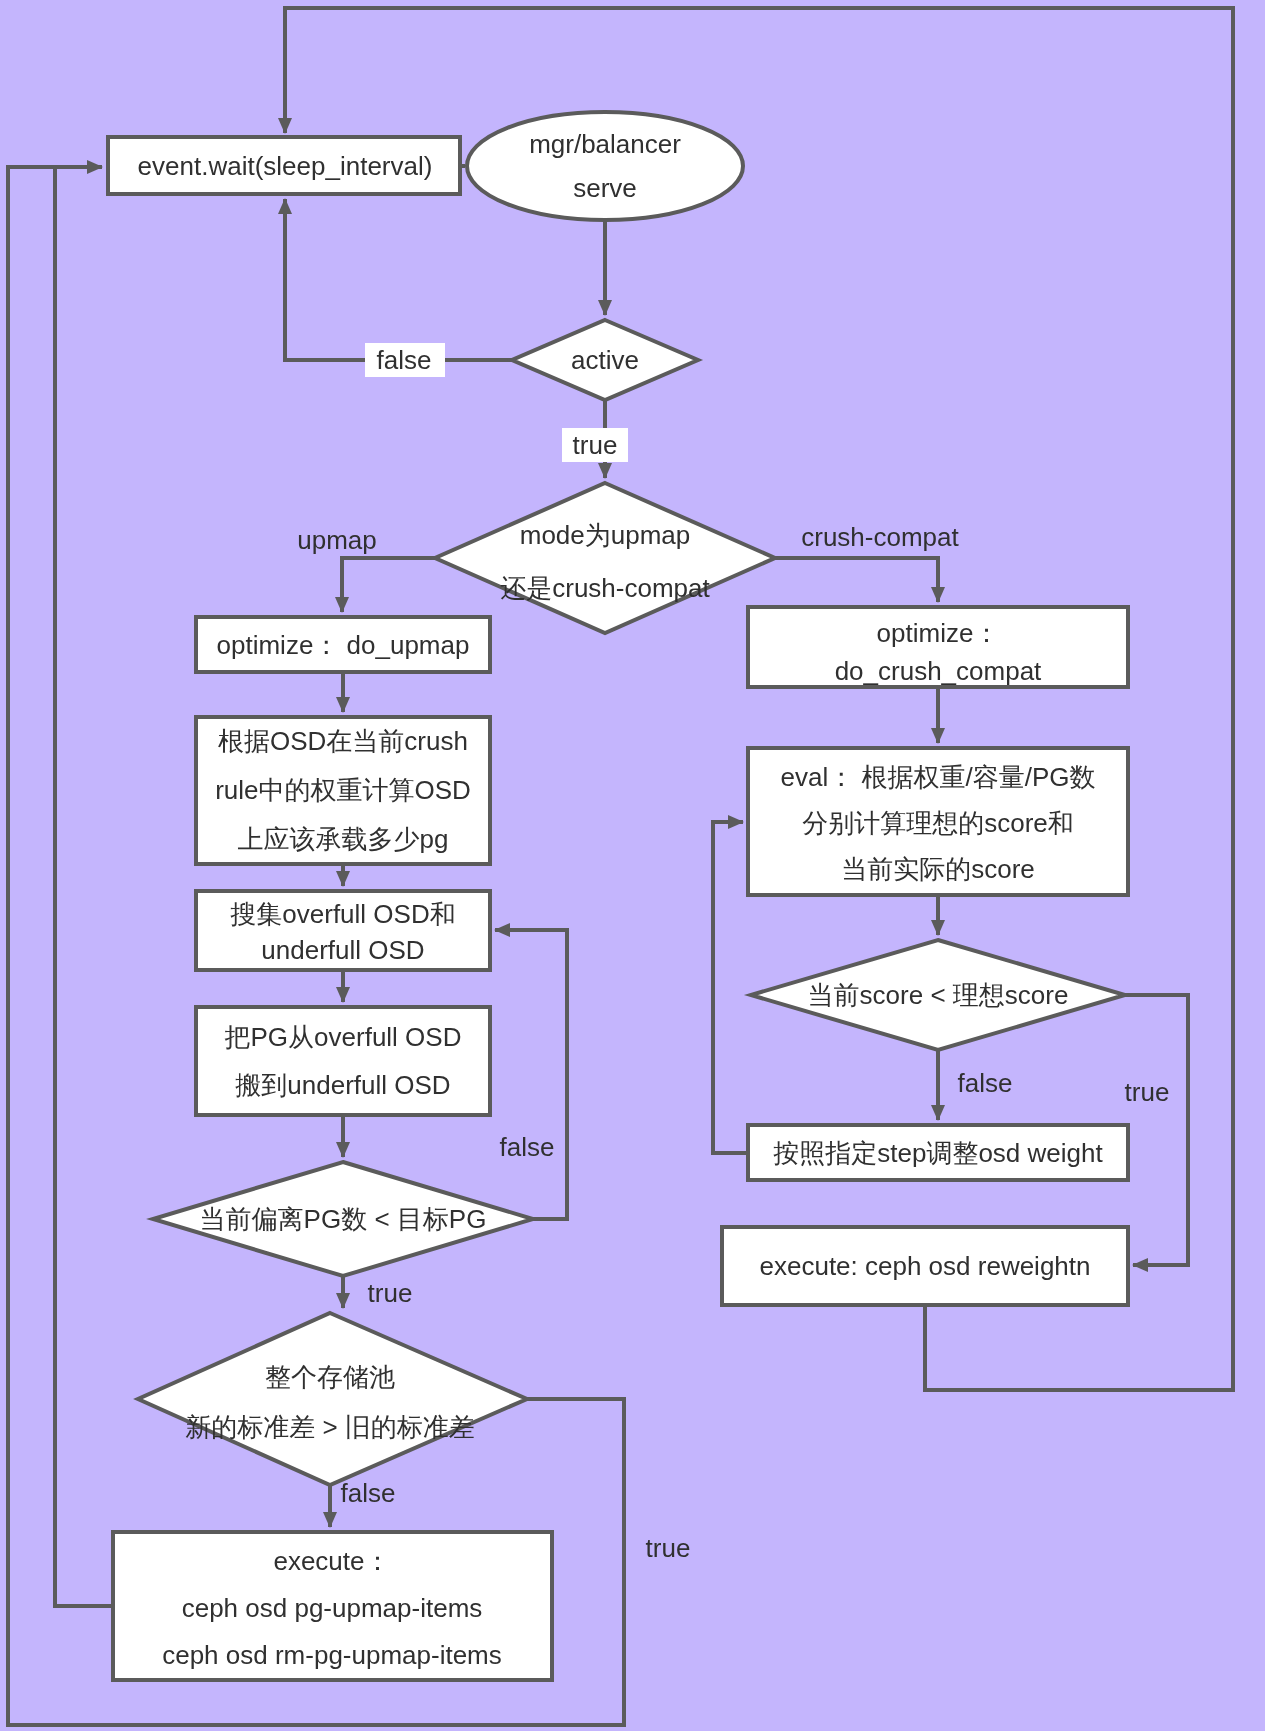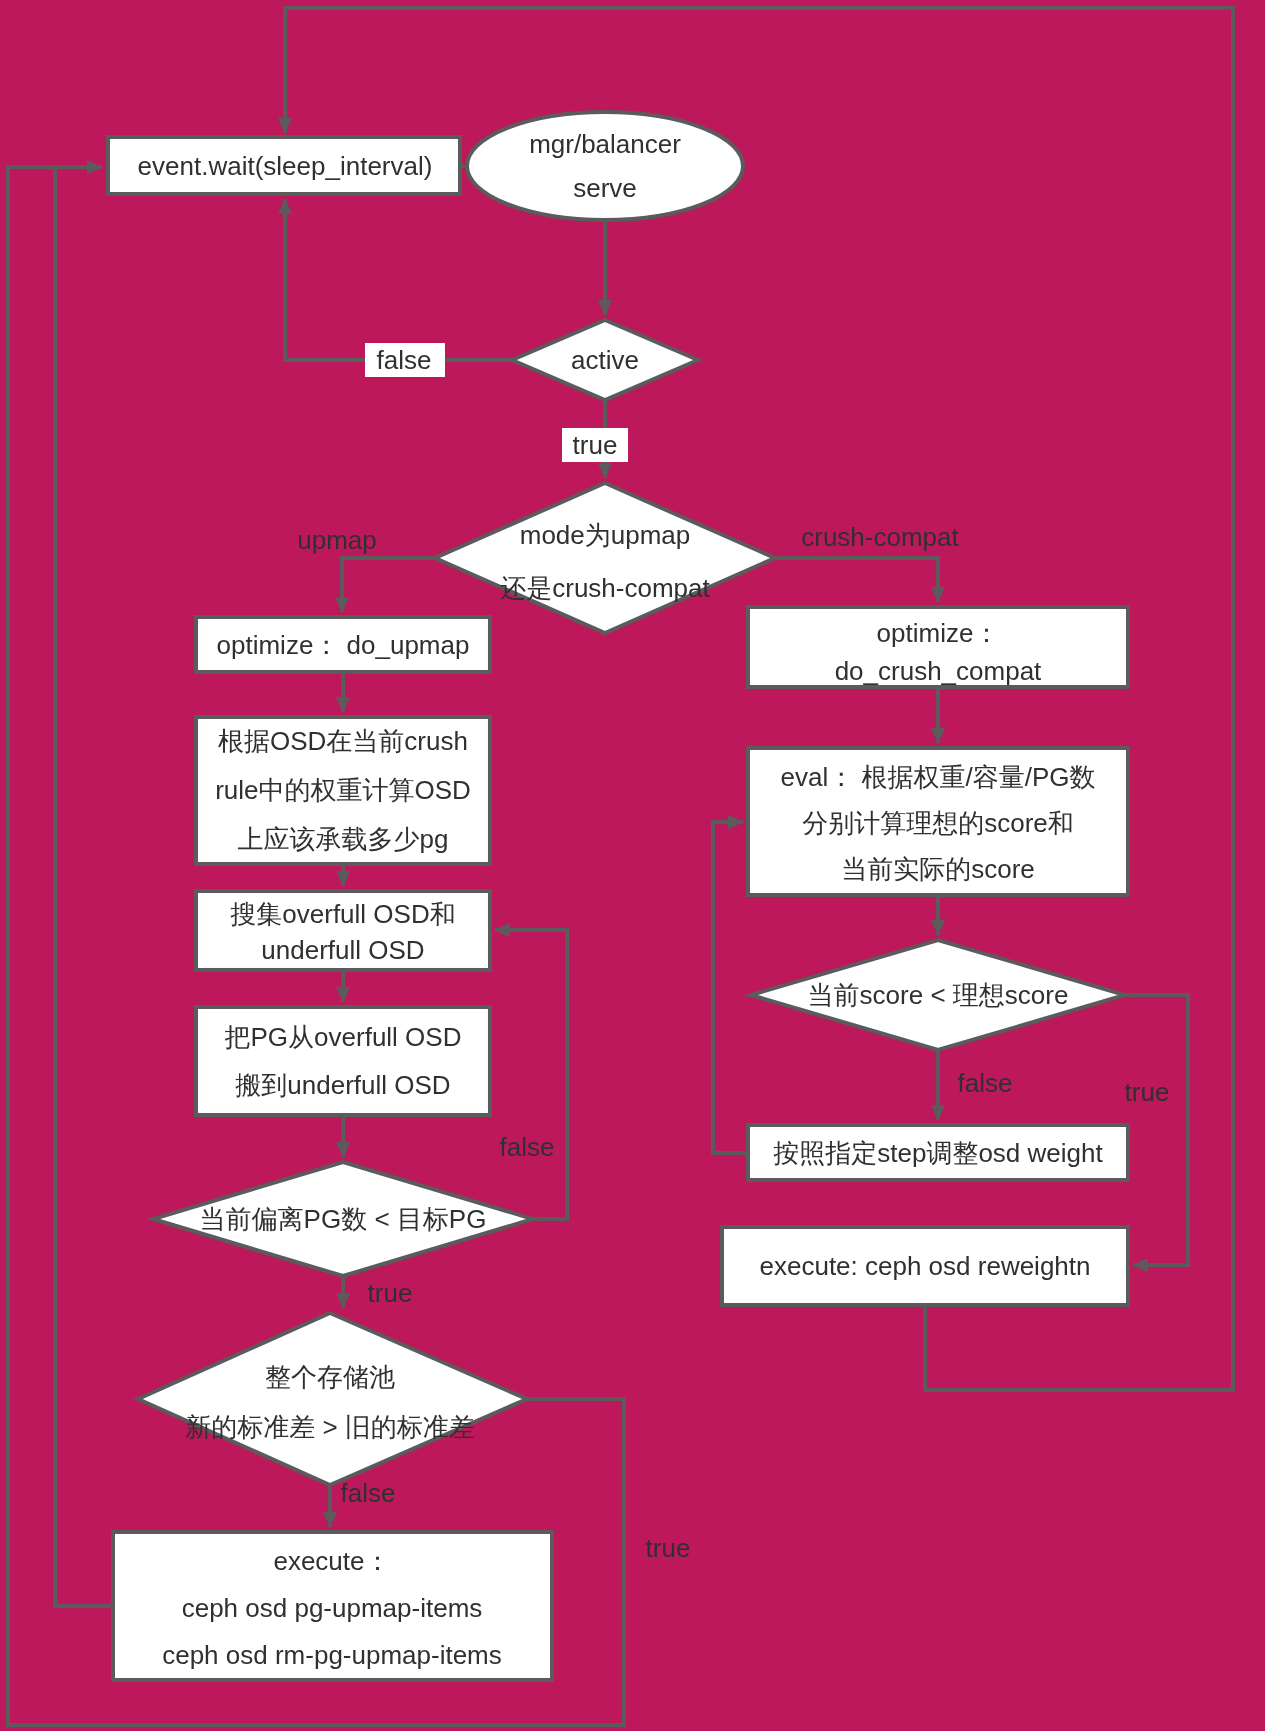--- a/index.html
+++ b/index.html
@@ -4,21 +4,21 @@
 <style>
   html, body {
     margin: 0;
     padding: 0;
     background: #ffffff;
   }
   .canvas-wrap {
     position: relative;
     width: 1265px;
     height: 1731px;
-    background: #be185d;
+    background: #c4b5fd;
     font-family: "Liberation Sans", sans-serif;
   }
   svg text {
     font-family: "Liberation Sans", sans-serif;
     font-size: 26px;
     fill: #303030;
     text-anchor: middle;
   }
   svg .shape {
     fill: #ffffff;

